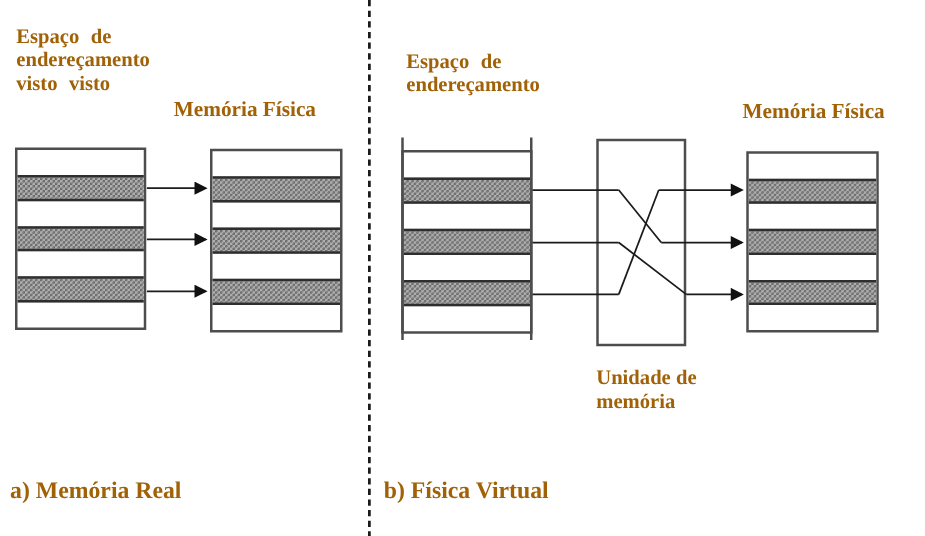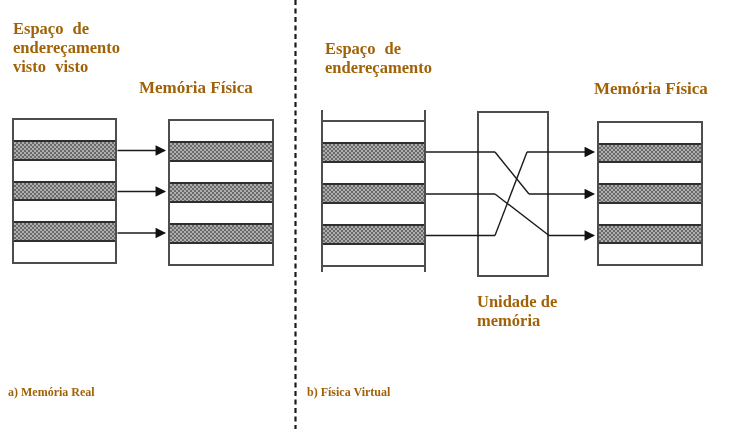--- a/index.html
+++ b/index.html
@@ -3,21 +3,21 @@
 <meta charset="utf-8">
 <style>
   html,body{margin:0;padding:0;background:#fff;}
   #figure{
     position:relative;width:740px;height:429px;background:var(--background,#fff);
     font-family:Liberation Serif, serif;color:#a16207;overflow:hidden;
   }
   .lbl{position:absolute;font-weight:700;white-space:nowrap;line-height:19px;}
   .title{font-size:16.5px;word-spacing:5px;}
   .memlabel{font-size:17px;}
-  .caption{font-size:12px;}
+  .caption{font-size:19px;}
   .mem-box{
     position:absolute;background:#fff;
     border:2px solid var(--box-border,#4d4d4d);box-sizing:border-box;
   }
   .band{
     position:absolute;left:0;right:0;height:14.286%;box-sizing:border-box;
     background-color:var(--band-fill,#aeaeae);
     background-image:
       linear-gradient(45deg,var(--band-hatch,#6a6a6a) 25%,transparent 25%,transparent 75%,var(--band-hatch,#6a6a6a) 75%),
       linear-gradient(45deg,var(--band-hatch,#6a6a6a) 25%,transparent 25%,transparent 75%,var(--band-hatch,#6a6a6a) 75%);

